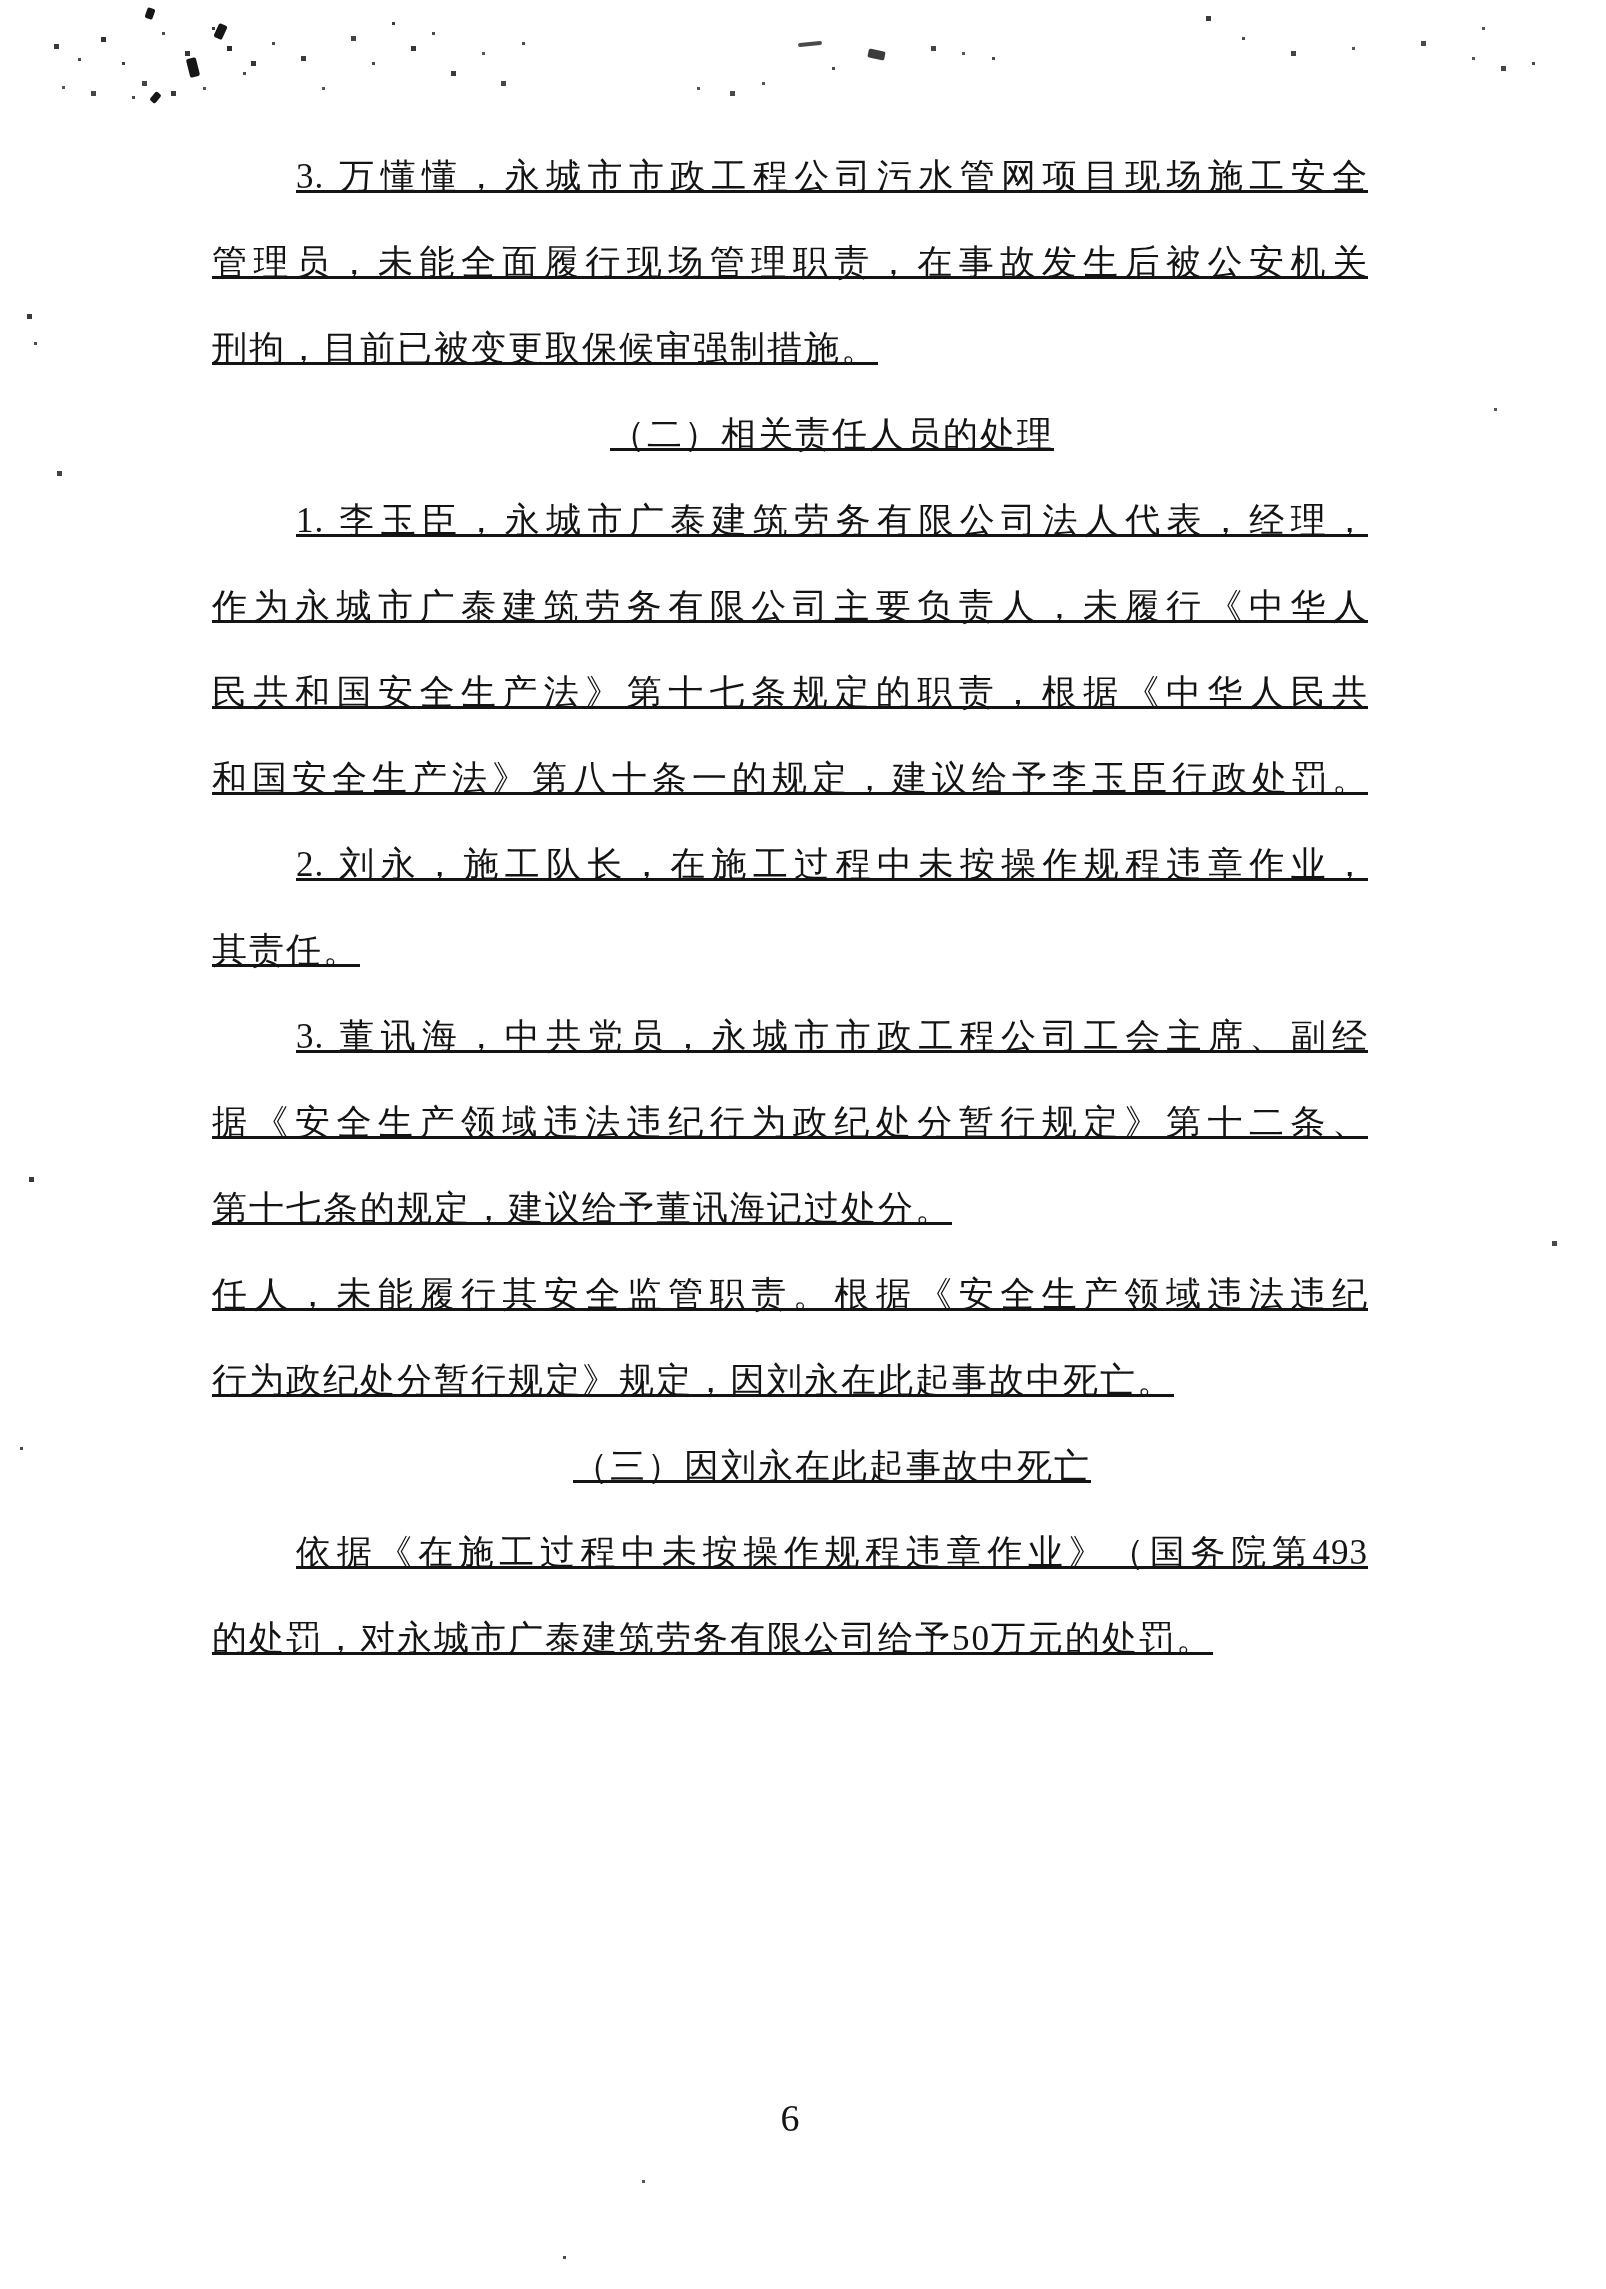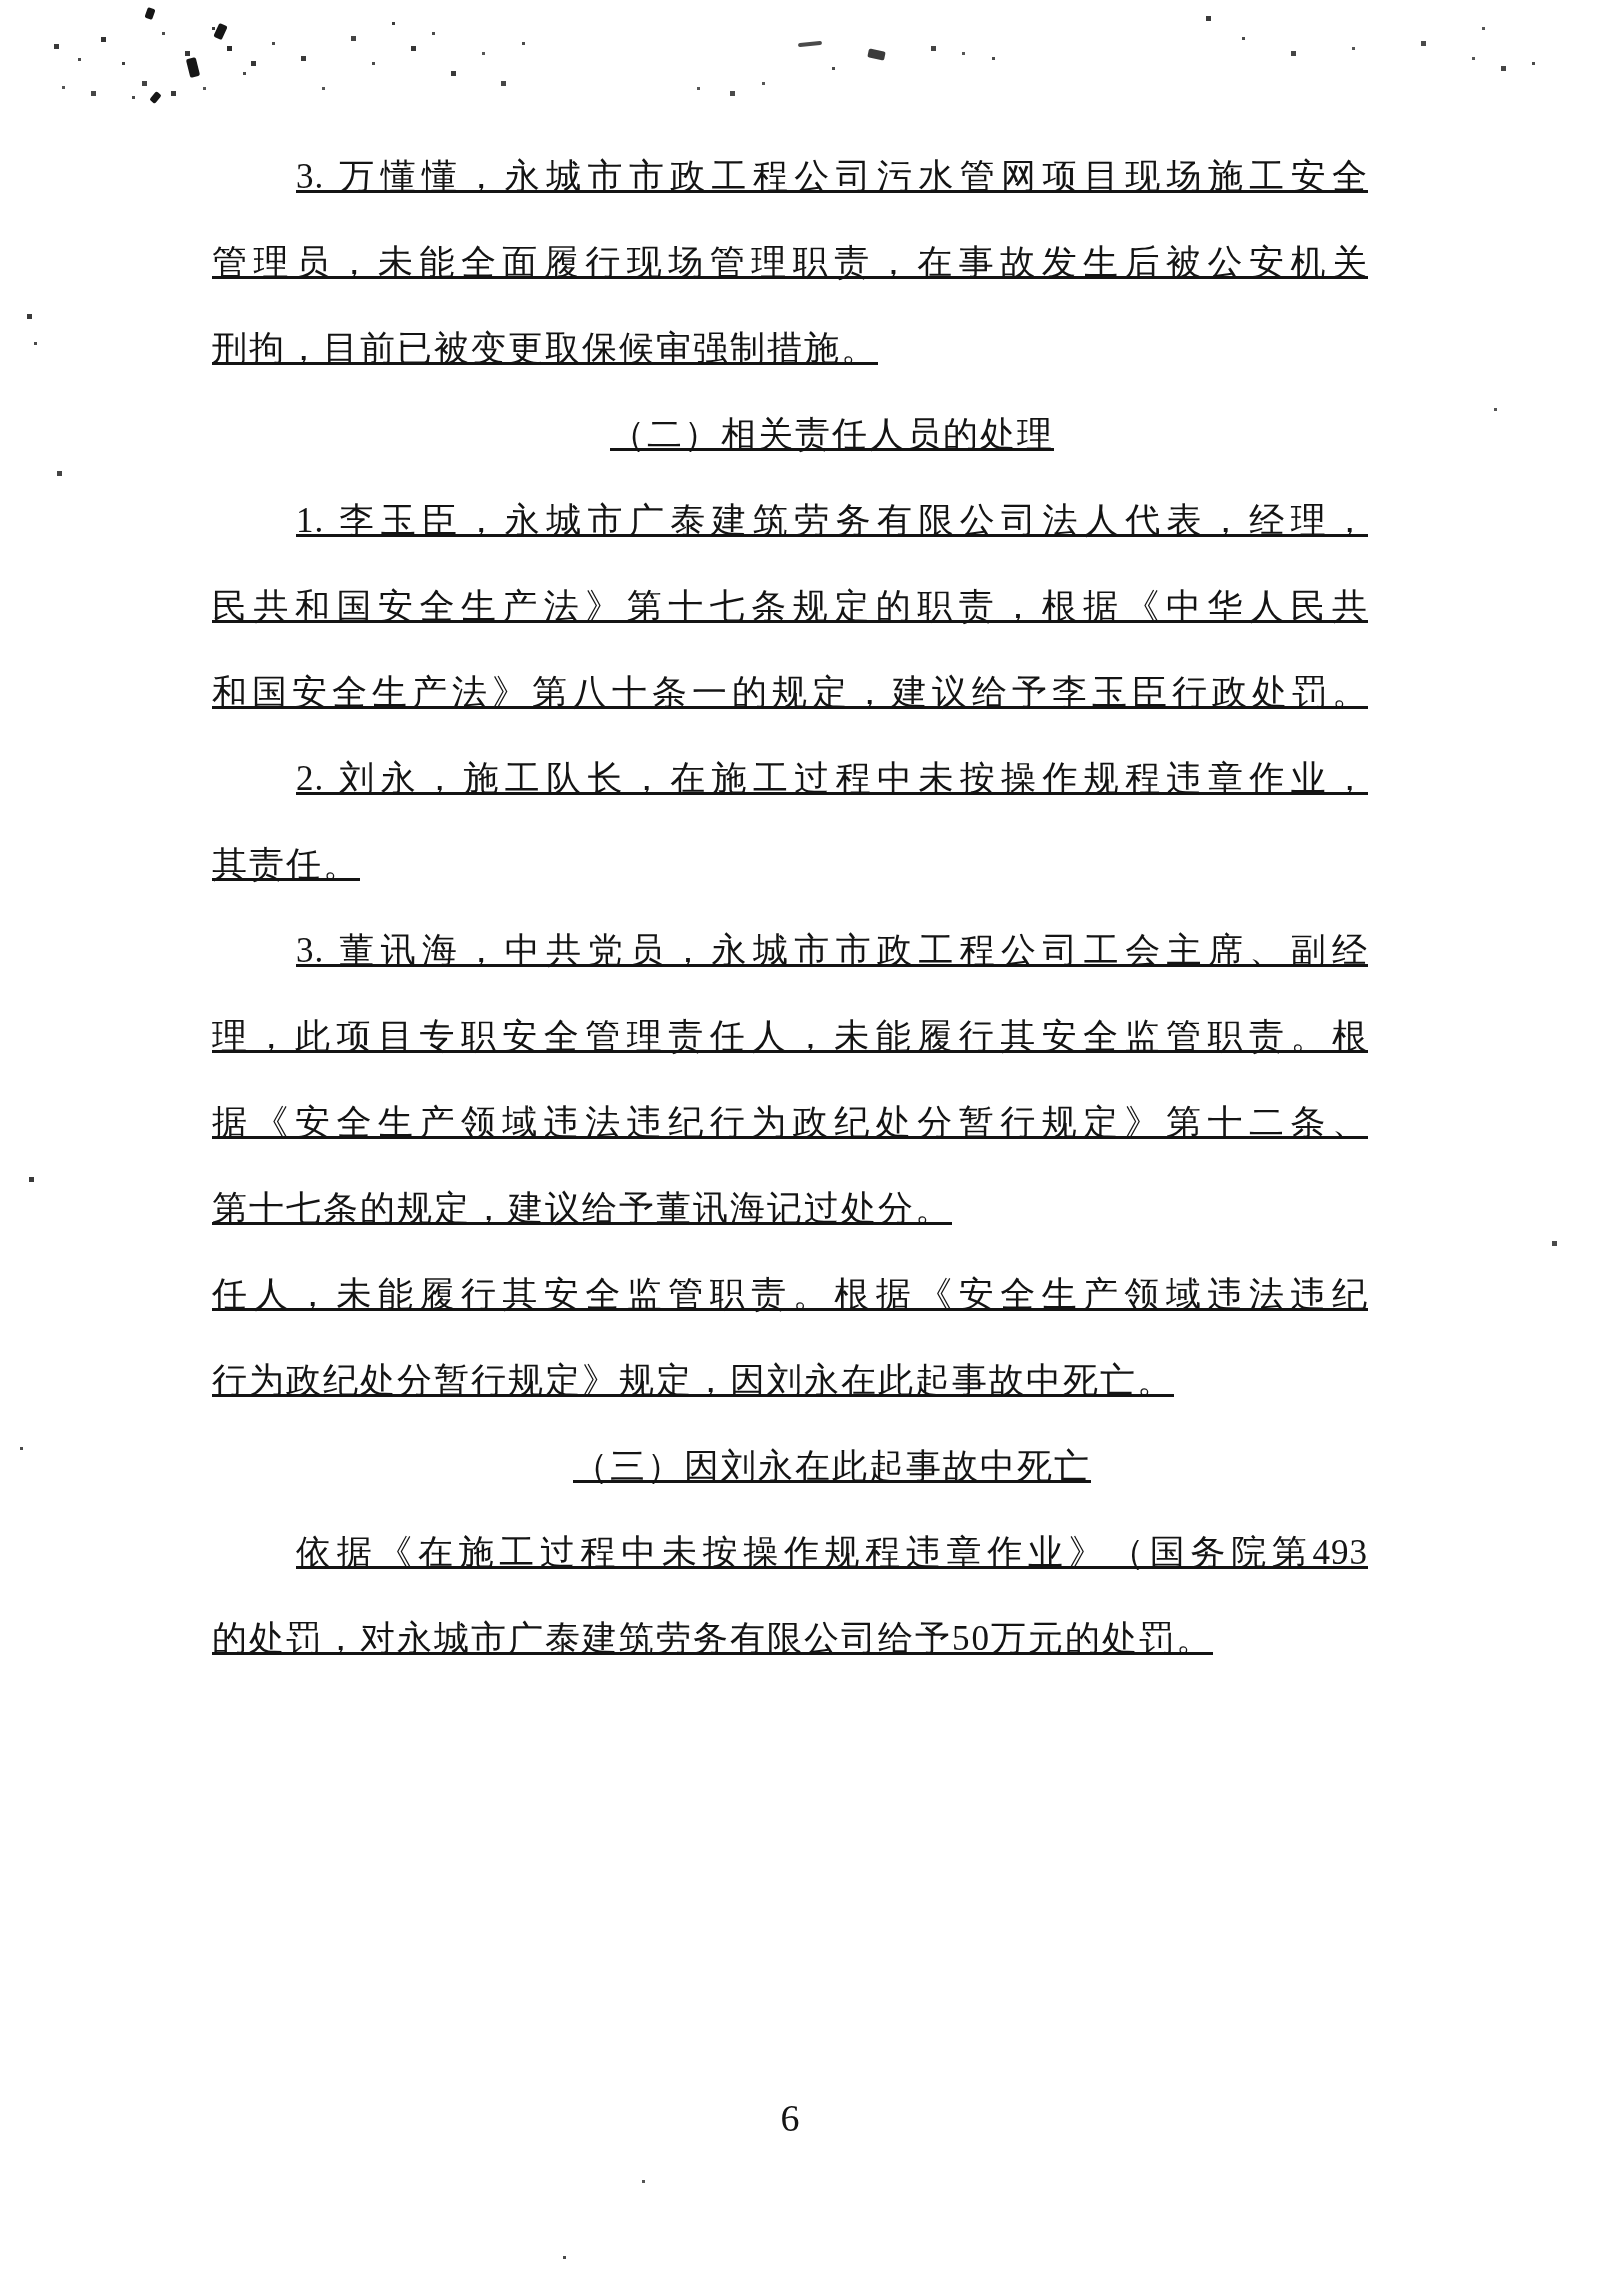--- a/index.html
+++ b/index.html
@@ -93,32 +93,32 @@
       <div class="ln fill">管理员，未能全面履行现场管理职责，在事故发生后被公安机关</div>
       <div class="ln">刑拘，目前已被变更取保候审强制措施。</div>
     </div>
 
     <div>
       <div class="ln indent">（二）相关责任人员的处理</div>
     </div>
 
     <div>
       <div class="ln indent fill">1. 李玉臣，永城市广泰建筑劳务有限公司法人代表，经理，</div>
+      <div class="ln fill">作为永城市广泰建筑劳务有限公司主要负责人，未履行《中华人</div>
       <div class="ln fill">民共和国安全生产法》第十七条规定的职责，根据《中华人民共</div>
       <div class="ln fill">和国安全生产法》第八十条一的规定，建议给予李玉臣行政处罚。</div>
     </div>
 
     <div>
       <div class="ln indent fill">2. 刘永，施工队长，在施工过程中未按操作规程违章作业，</div>
       <div class="ln">其责任。</div>
     </div>
 
     <div>
       <div class="ln indent fill">3. 董讯海，中共党员，永城市市政工程公司工会主席、副经</div>
-      <div class="ln fill">理，此项目专职安全管理责任人，未能履行其安全监管职责。根</div>
       <div class="ln fill">据《安全生产领域违法违纪行为政纪处分暂行规定》第十二条、</div>
       <div class="ln">第十七条的规定，建议给予董讯海记过处分。</div>
     </div>
 
     <div>
       <div class="ln fill">任人，未能履行其安全监管职责。根据《安全生产领域违法违纪</div>
       <div class="ln">行为政纪处分暂行规定》规定，因刘永在此起事故中死亡。</div>
     </div>
 
     <div>

